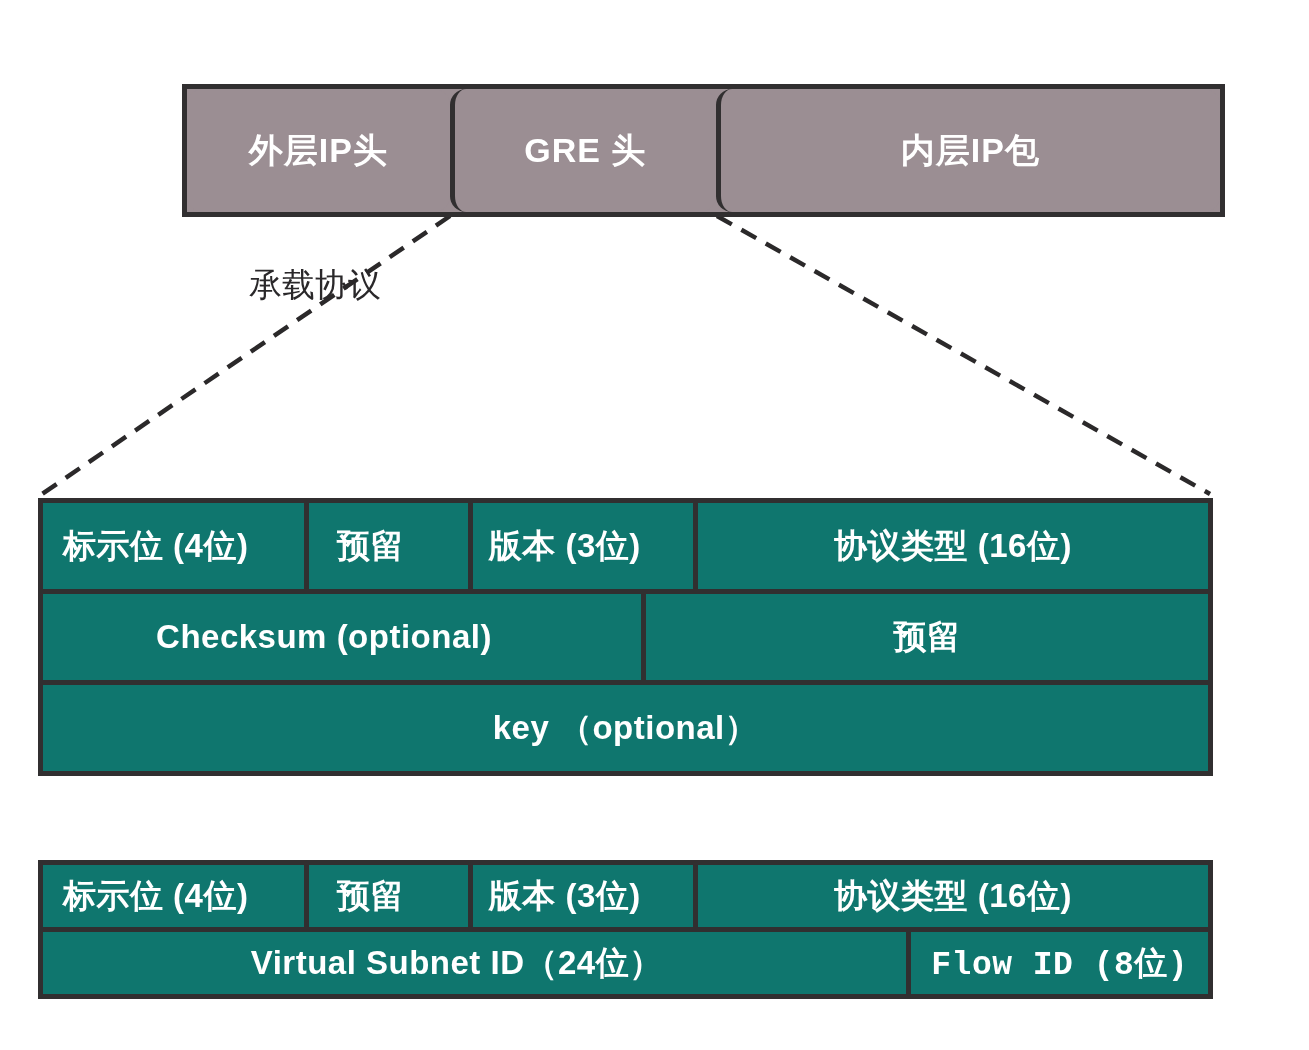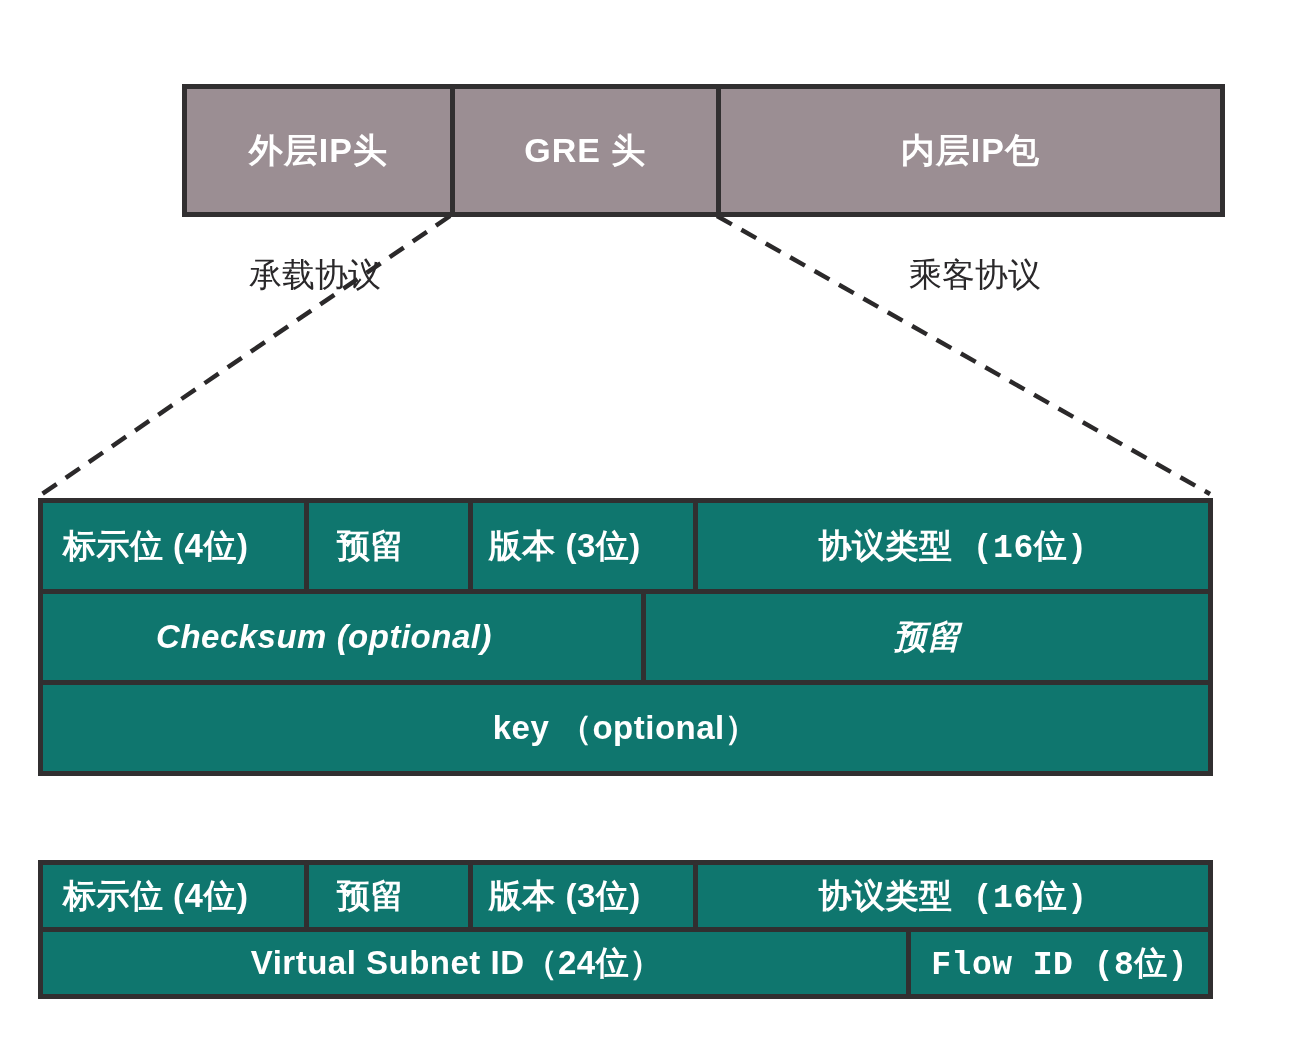--- a/index.html
+++ b/index.html
@@ -41,30 +41,31 @@
   .packet-cell {
     display: flex;
     align-items: center;
     justify-content: center;
     color: #ffffff;
     font-size: 34px;
     font-weight: bold;
     letter-spacing: 1px;
     box-sizing: border-box;
     background: #9b8e93;
+    border-radius: 16px;
   }
   .packet-cell + .packet-cell { border-left: 5px solid #312f30; }
   .pc-1 { flex: 268 1 0; }
   .pc-2 { flex: 266 1 0; }
   .pc-3 { flex: 509 1 0; }
 
   
   .proto-label {
     position: absolute;
-    top: 253px;
+    top: 263px;
     transform: translateX(-50%);
     font-size: 33px;
     color: #2a282a;
     white-space: nowrap;
     z-index: 2;
   }
   .pl-1 { left: 315px; }
   .pl-2 { left: 578px; }
   .pl-3 { left: 975px; }
 
@@ -98,22 +99,22 @@
     letter-spacing: 0.5px;
     box-sizing: border-box;
     white-space: nowrap;
     overflow: hidden;
   }
   .ft-cell + .ft-cell { border-left: 5px solid #312f30; margin-left: 36px; }
   
   .c-flags   { flex: 254 1 0; }
   .c-reserve { flex: 138 1 0; }
   .c-version { flex: 208 1 0; }
-  .c-ptype   { flex: 575 1 0; font-family: Liberation Mono, monospace; }
-  .c-half    { flex: 1 1 0; font-style: italic; }
+  .c-ptype   { flex: 575 1 0; }
+  .c-half    { flex: 1 1 0; }
   .c-full    { flex: 1 1 0; text-align: right; }
   .c-vsid    { flex: 865 1 0; }
   .c-flowid  { flex: 310 1 0; font-family: Liberation Mono, monospace; }
 </style>
 </head>
 <body>
 
 <div class="canvas">
 
   <svg class="connector-svg" viewBox="0 0 1309 1050" xmlns="http://www.w3.org/2000/svg" aria-hidden="true">
@@ -121,21 +122,20 @@
     <line x1="717" y1="216" x2="1210" y2="494" stroke="#2b292a" stroke-width="4.5" stroke-dasharray="17 11"></line>
   </svg>
 
   <div class="packet-row">
     <div class="packet-cell pc-1">外层IP头</div>
     <div class="packet-cell pc-2">GRE 头</div>
     <div class="packet-cell pc-3">内层IP包</div>
   </div>
 
   <div class="proto-label pl-1">承载协议</div>
-  <div class="proto-label pl-3">乘客协议</div>
 
   <div class="field-table ft-gre">
     <div class="ft-row">
       <div class="ft-cell c-flags">标示位 (4位)</div>
       <div class="ft-cell c-reserve">预留</div>
       <div class="ft-cell c-version">版本 (3位)</div>
       <div class="ft-cell c-ptype">协议类型 (16位)</div>
     </div>
     <div class="ft-row">
       <div class="ft-cell c-half">Checksum (optional)</div>

